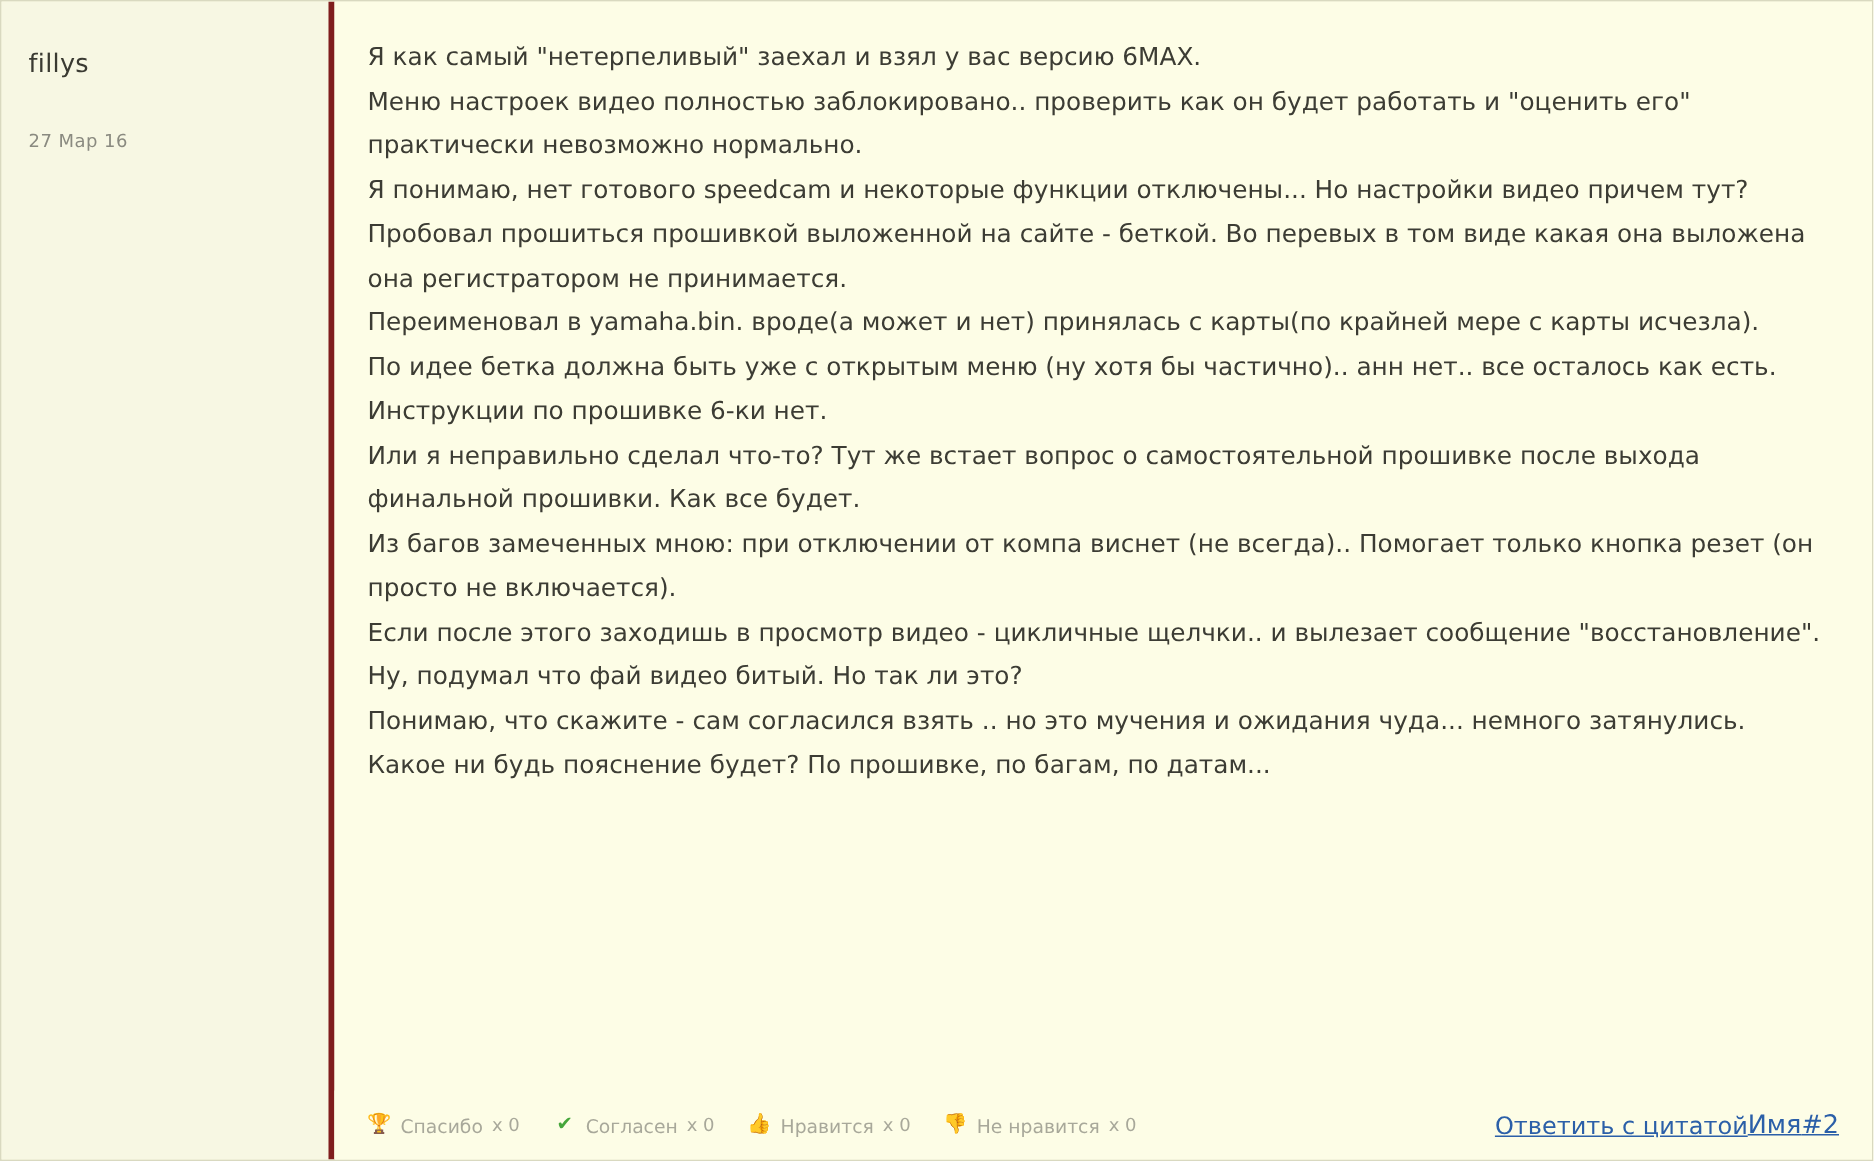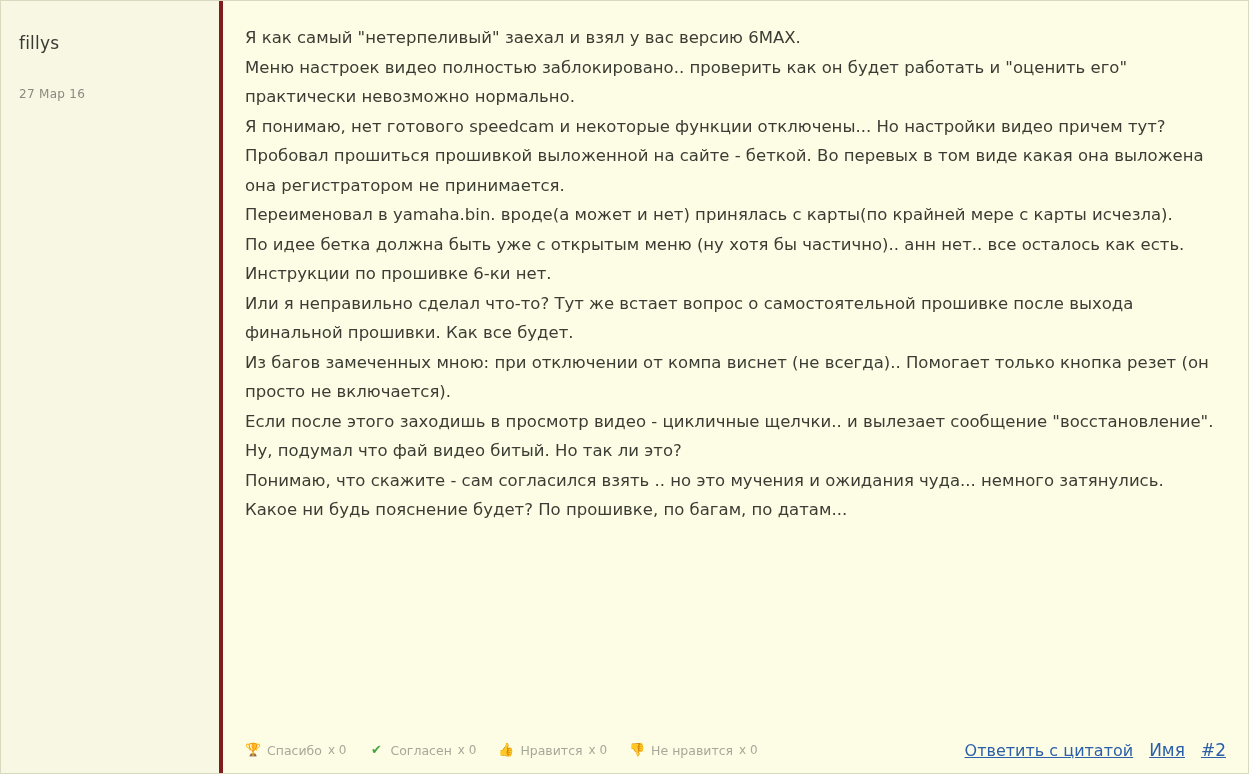--- a/index.html
+++ b/index.html
@@ -98,21 +98,20 @@
     text-align: center;
     font-size: 13px;
   }
   .r-thanks { color: #c8a415; }
   .r-agree { color: #45a63b; }
   .r-like { color: #c99a55; }
   .r-dislike { color: #7b8a5e; }
   .footer-links {
     display: flex;
     align-items: center;
-    gap: 16px;
   }
   .footer-links a {
     color: #2b5fa8;
     text-decoration: underline;
     font-size: 16px;
     cursor: pointer;
   }
   .footer-links a.small {
     font-size: 17px;
   }

